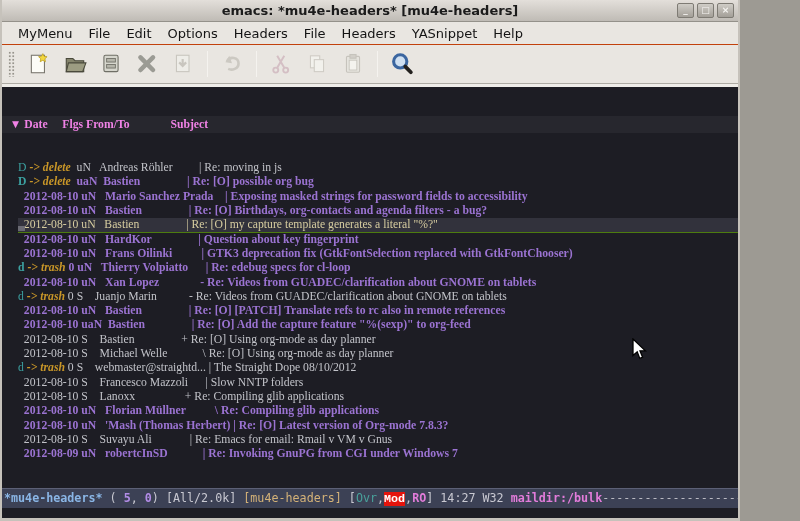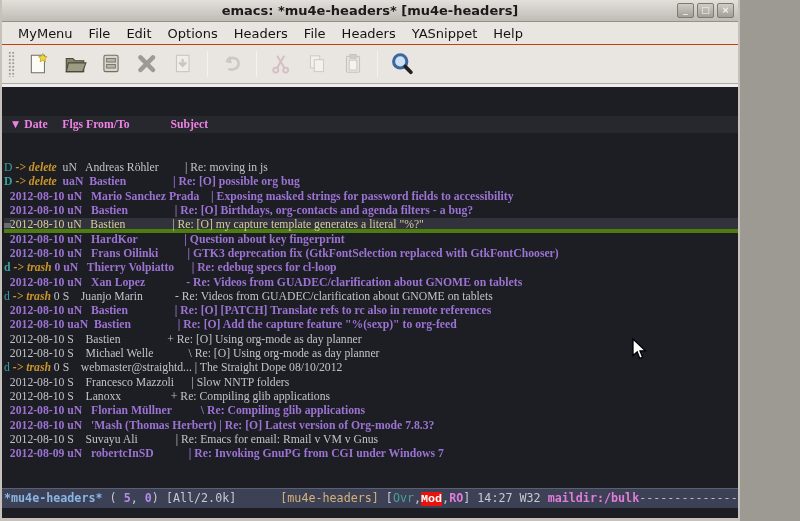--- a/index.html
+++ b/index.html
@@ -25,36 +25,36 @@
         background-image:radial-gradient(#97948c 1px,transparent 1.1px);background-size:3.5px 3.5px;}
   .tb{width:36px;height:32px;background:none;border:none;display:flex;align-items:center;
       justify-content:center;padding:0;}
   .sep{width:1px;height:26px;background:#b5b2ab;margin:0 6px;border-right:1px solid #f5f3ef;}
   .bevel{height:4px;background:#efede9;border-top:1px solid #aeaba4;}
   
   .buffer{height:401px;background:#1d1d24;font-family:Liberation Serif, serif;
           font-size:11.7px;line-height:14.3px;white-space:pre;overflow:hidden;}
   .header-line{height:17px;line-height:17px;background:#27272e;color:#f082e6;font-weight:bold;
                padding-left:2px;}
-  .rows{padding-left:2px;}
+  .rows{padding-left:16px;}
   .row{height:14.3px;position:relative;}
   .row.read{color:#c2c3c9;}
   .row.unread{color:#9b73d2;font-weight:bold;}
-  .row.current{color:#d7cda0;background:#32323c;border-bottom:4px solid #4d7c0f;}
+  .row.current{color:#d7cda0;background:#32323c;border-bottom:1px solid #4d7c0f;}
   .seg-mk{color:#3ca0a0;}
   .seg-ac{color:#c89628;font-weight:bold;font-style:italic;}
   .block-cursor{position:absolute;left:0;bottom:1px;width:7px;height:5px;background:#6b6b74;}
   
   .modeline{height:20px;line-height:19px;background:#3c4155;border-top:1px solid #5c6076;
             font-family:"DejaVu Sans Mono",monospace;font-size:11.7px;white-space:pre;
             padding-left:2px;overflow:hidden;}
   .ml-buf{color:#8ab6e6;font-weight:bold;}
   .ml-df{color:#c9c9d2;}
   .ml-num{color:#b28ce6;font-weight:bold;}
-  .ml-major{color:#d4b278;margin-left:37px;}
+  .ml-major{color:#d4b278;}
   .ml-ovr{color:#49a29c;}
   .ml-mod{color:#ffffff;background:#e5140c;font-weight:bold;font-family:Liberation Mono, monospace;}
   .ml-ro{color:#e27cda;font-weight:bold;}
   .ml-dir{color:#e27cda;font-weight:bold;}
   .ml-dash{color:#b9b9c2;}
   .echo{height:10px;background:#1d1d24;}
   .pointer{position:absolute;left:632px;top:338px;z-index:50;}
 </style>
 </head>
 <body>

